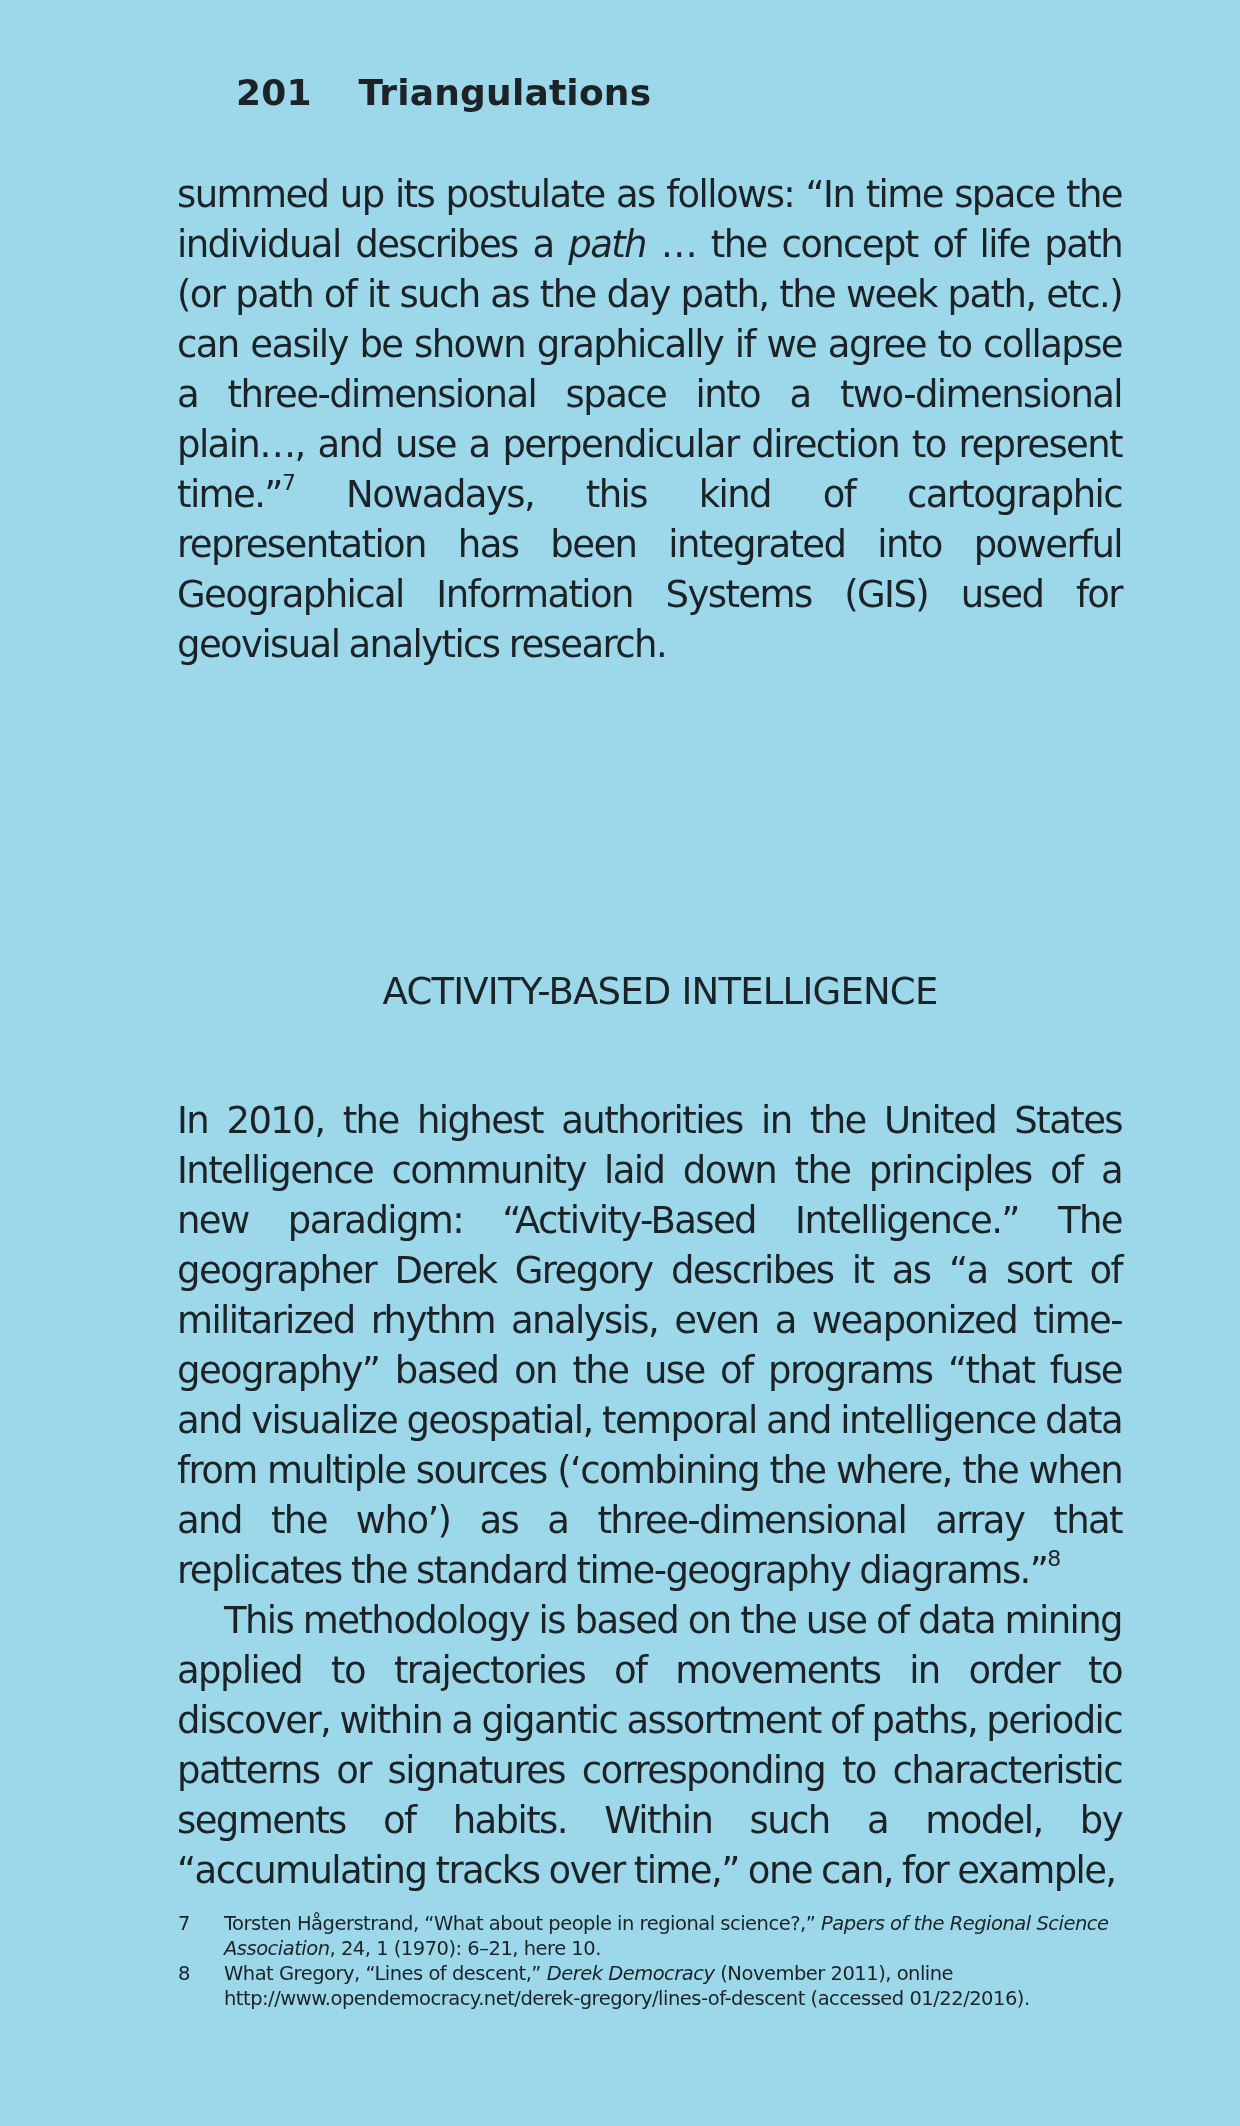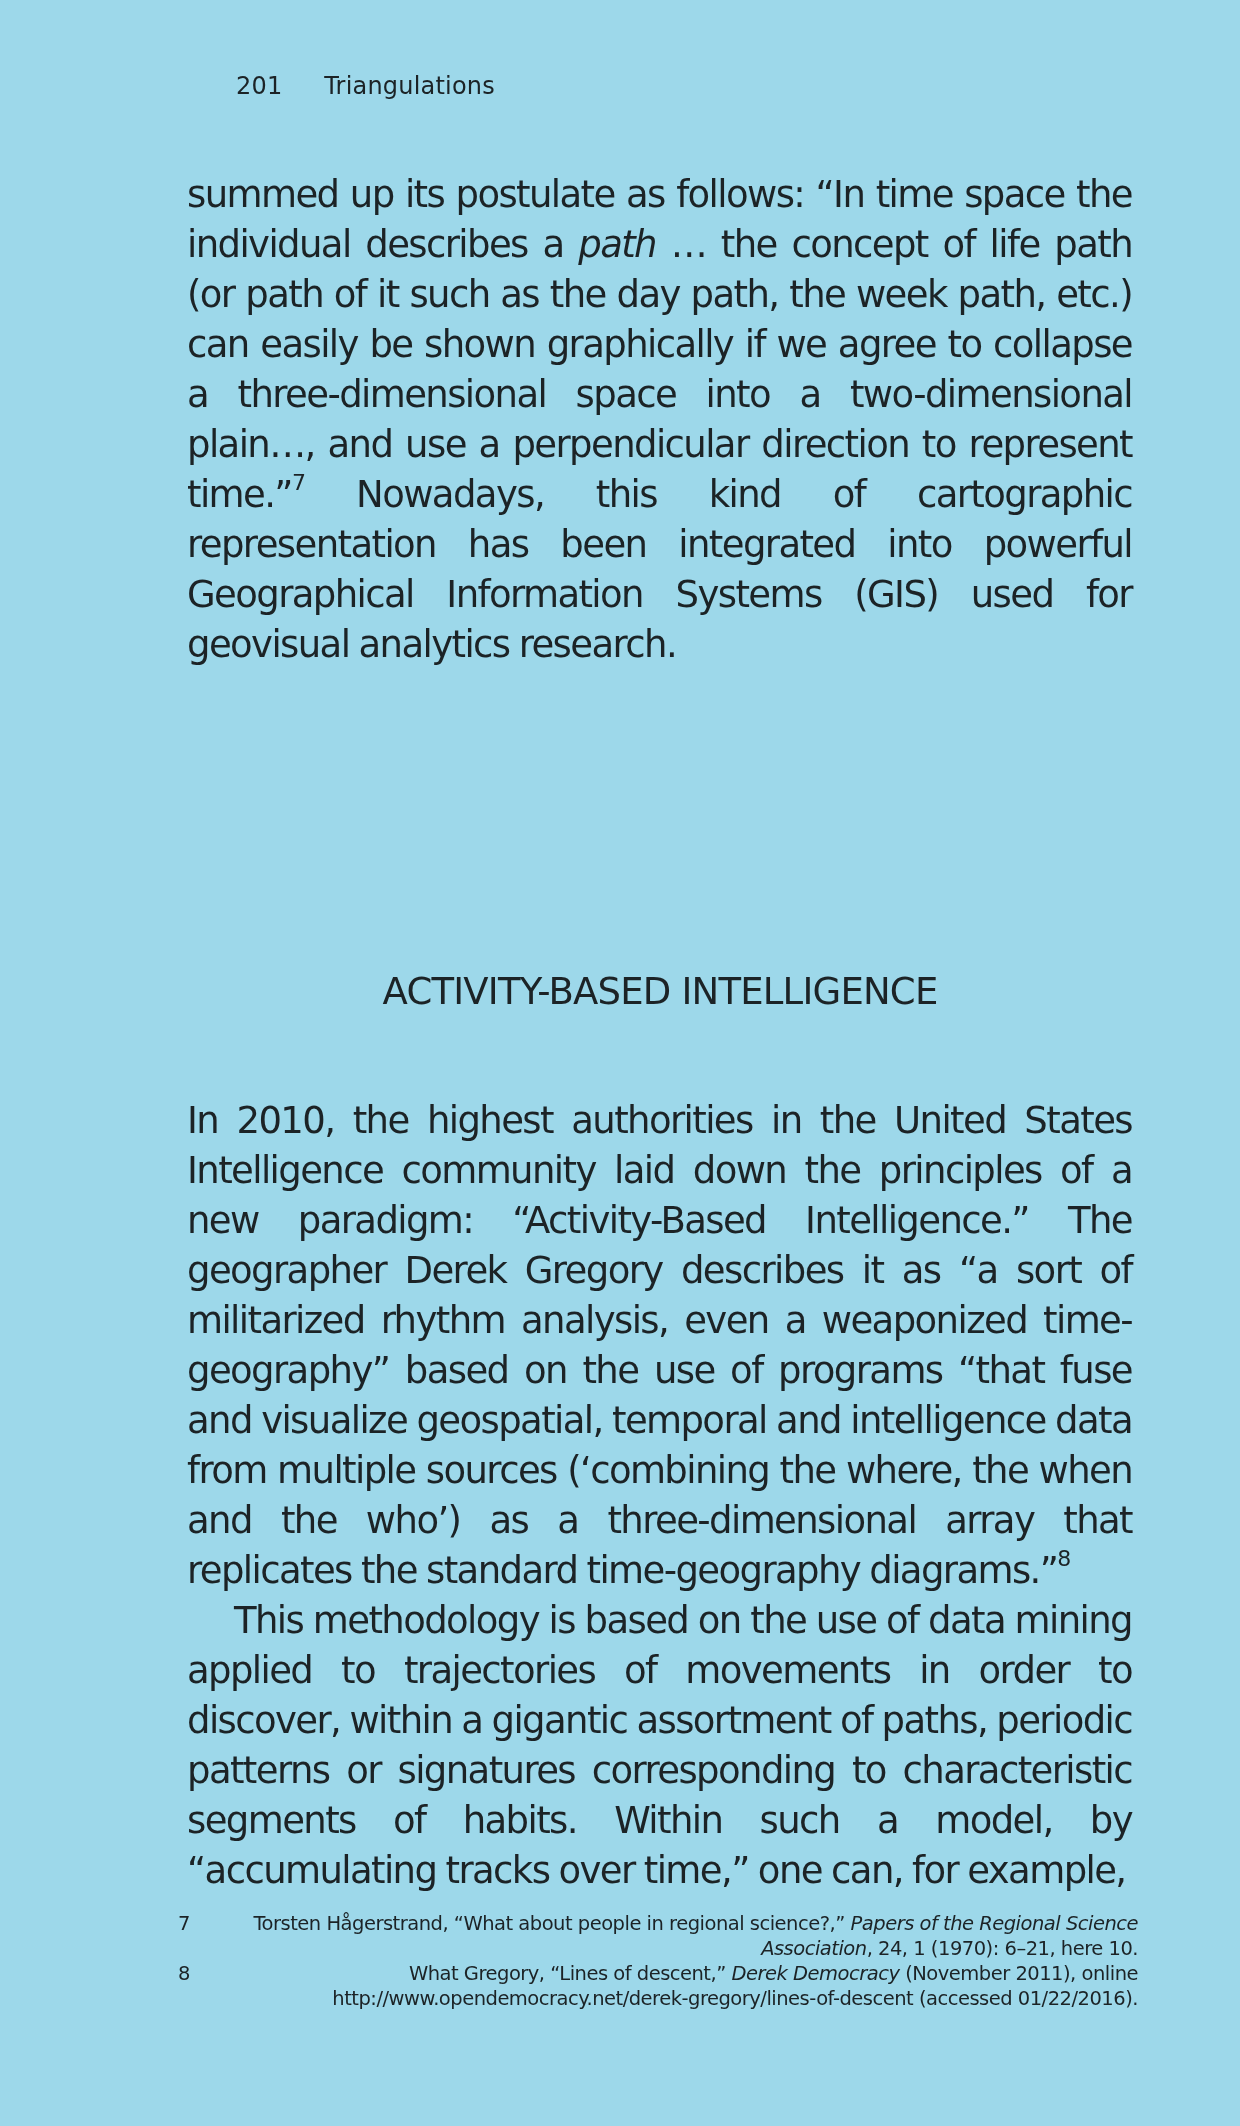--- a/index.html
+++ b/index.html
@@ -12,27 +12,28 @@
     height: 2126px;
     position: relative;
     overflow: hidden;
     color: #1c2326;
     font-family: "DejaVu Sans", "Liberation Sans", sans-serif;
   }
   .running-head {
     position: absolute;
     top: 72px;
     left: 236px;
-    font-size: 24px;
+    font-size: 36px;
     letter-spacing: 0.2px;
+    font-weight: bold;
   }
   .running-head .page-number { margin-right: 34px; }
   .text-block {
     position: absolute;
-    left: 187px;
+    left: 177px;
     width: 945px;
     font-size: 37px;
     line-height: 50px;
     text-align: justify;
     letter-spacing: -1.6px;
     word-spacing: -1px;
   }
   .para { margin: 0; }
   .para.indent { text-indent: 47px; }
   .block-1 { top: 170px; }
@@ -66,21 +67,21 @@
     letter-spacing: -0.5px;
   }
   .footnote {
     display: flex;
     margin: 0;
   }
   .footnote .fn-num {
     width: 46px;
     flex: none;
   }
-  .footnote .fn-text { flex: 1; text-align: right; }
+  .footnote .fn-text { flex: 1; }
 </style>
 </head>
 <body>
 
 <div class="running-head">
   <span class="page-number">201</span>
   <span class="running-title">Triangulations</span>
 </div>
 
 <div class="text-block block-1">

